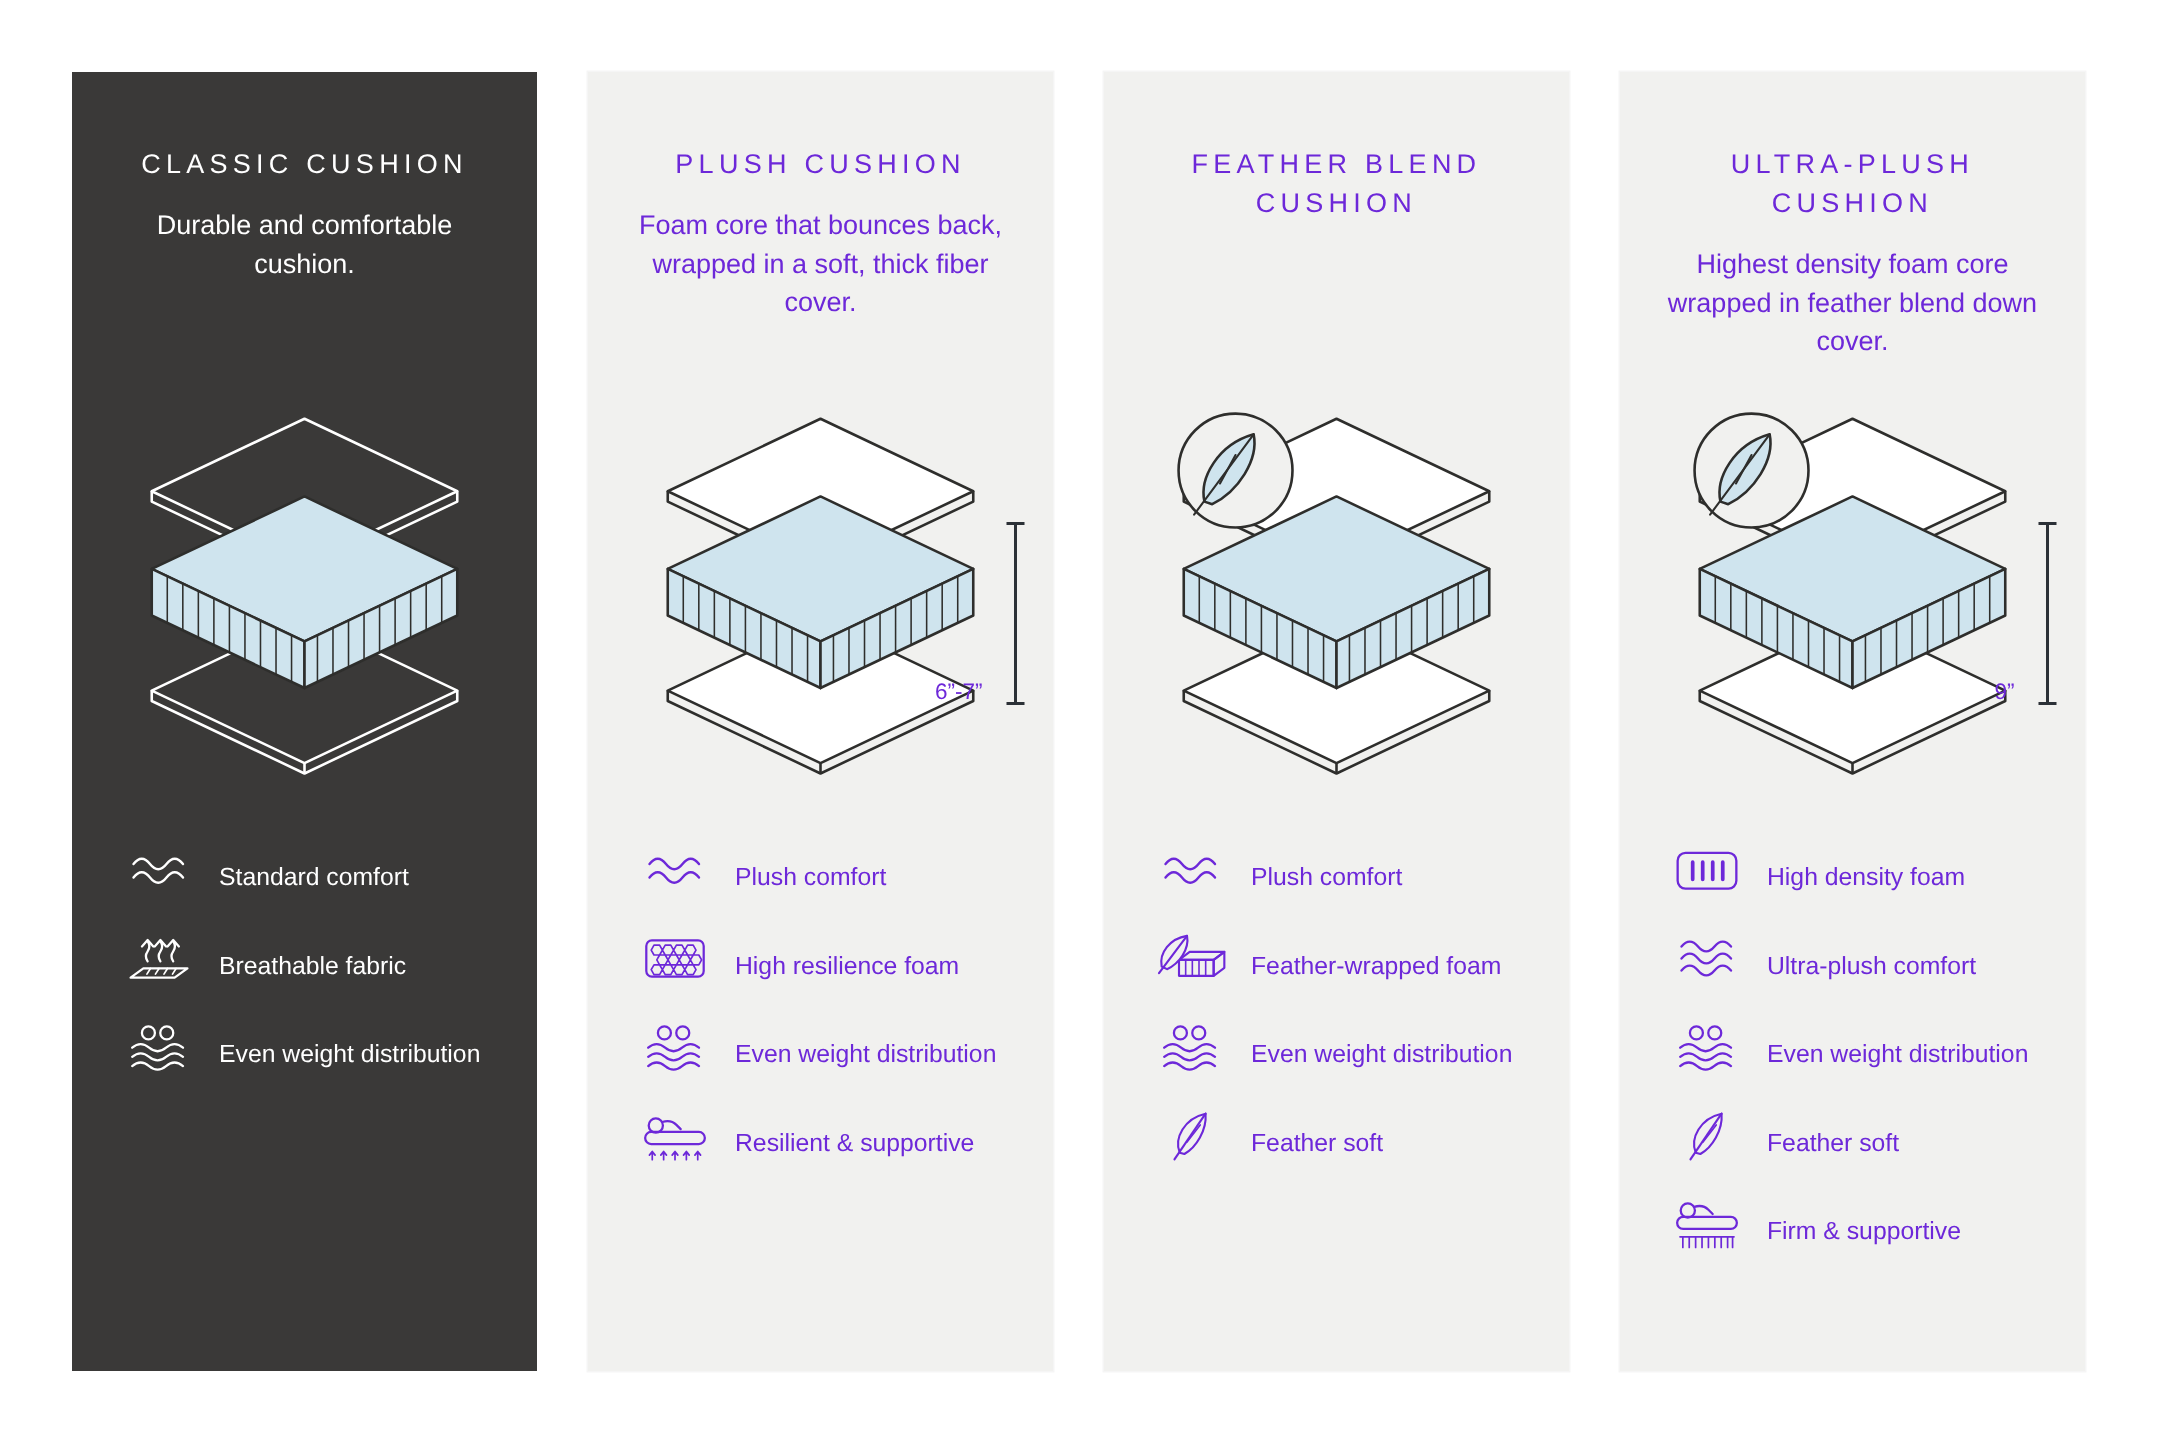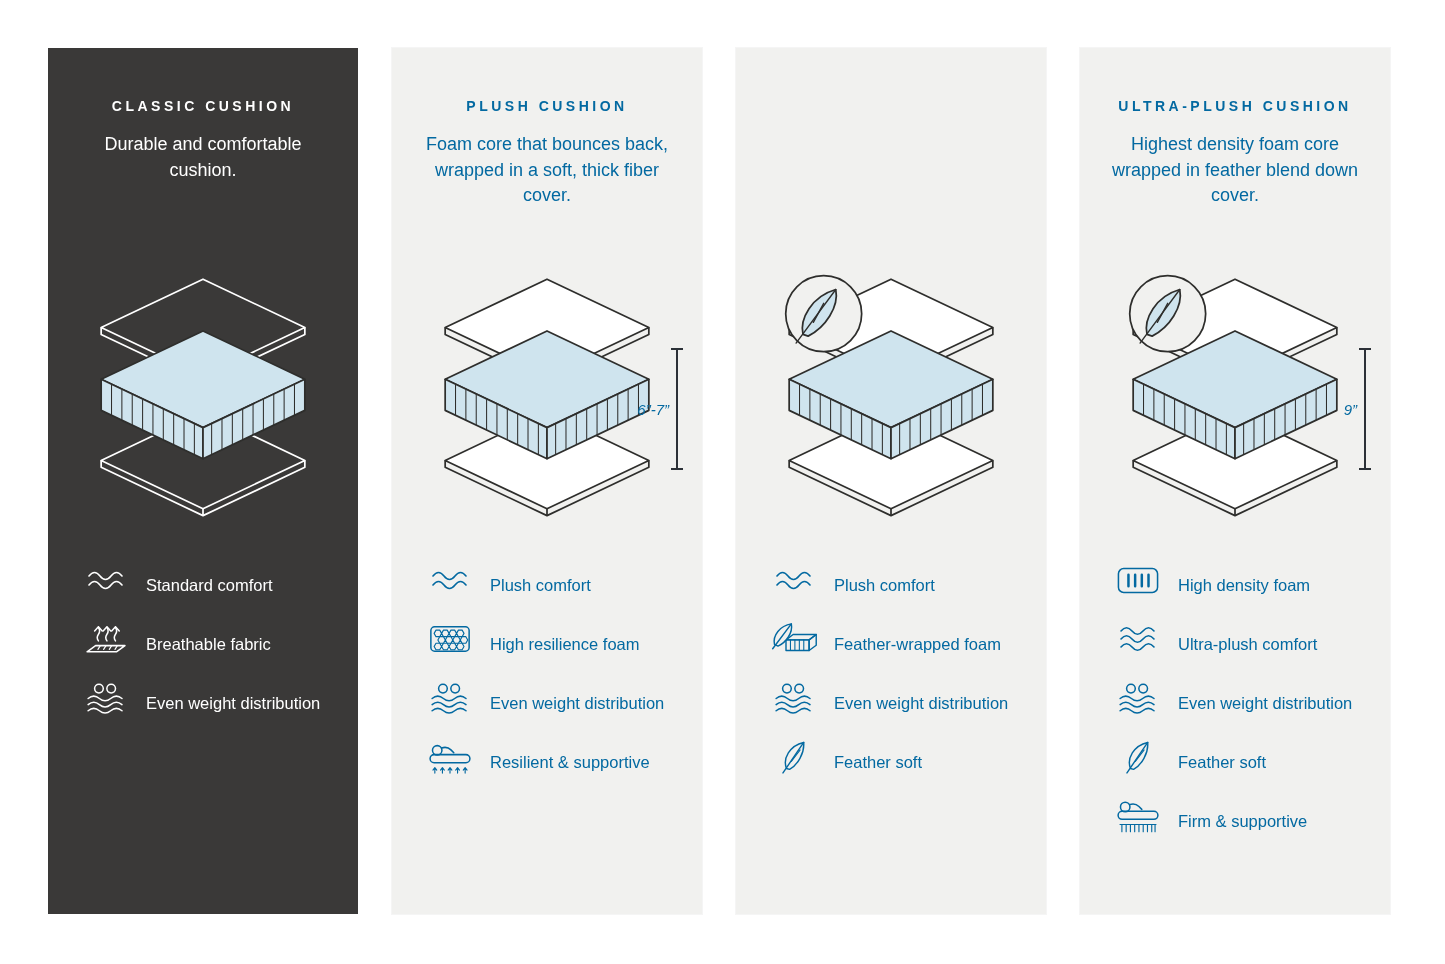--- a/index.html
+++ b/index.html
@@ -8,48 +8,48 @@
     font-family:"Liberation Sans", sans-serif;
     color:#2c3137;
     overflow:hidden;
   }
   .wrap{display:flex;gap:34px;padding:48px 0 0 48px;}
   .panel{
     width:310px;height:866px;box-sizing:border-box;
     background:#f1f1ef;padding:0 26px;position:relative;
     box-shadow:0 0 0 1px rgba(0,0,0,0.04);
     --panelbg:#f1f1ef; --slabfill:#ffffff; --line:#2e2e2c;
-    color:#0369a1;
+    color:#6d28d9;
   }
   .panel.dark{
     background:#3a3938;color:#ffffff;
     --panelbg:#3a3938; --slabfill:#3a3938; --line:#ffffff;
     box-shadow:none;
   }
   .head{padding-top:48px;height:142px;}
   .title{
-    margin:0;text-align:center;font-size:14px;font-weight:700;
+    margin:0;text-align:center;font-size:18px;font-weight:400;
     letter-spacing:3.5px;line-height:1.45;
   }
   .desc{
     margin:16px 0 0 0;text-align:center;font-size:18px;line-height:1.42;
   }
   .illus{
     position:relative;height:298px;display:flex;align-items:flex-end;
     justify-content:center;padding-bottom:10px;box-sizing:border-box;
   }
   .cushion{display:block;}
   .slab path{fill:var(--slabfill);stroke:var(--line);stroke-width:2;stroke-linejoin:round;}
   .slab .nf{fill:none;}
   .foam-face{fill:#cfe4ee;stroke:#2e2e2c;stroke-width:2;stroke-linejoin:round;}
   .hatch{fill:none;stroke:#2e2e2c;stroke-width:1.2;}
   .badge-c{fill:var(--panelbg);stroke:#2e2e2c;stroke-width:2;}
   .badge-feather{fill:#cfe4ee;stroke:#2e2e2c;stroke-width:2;stroke-linejoin:round;}
   .badge-spine{fill:none;stroke:#2e2e2c;stroke-width:1.6;stroke-linecap:round;}
-  .dim{position:absolute;top:110px;right:-2px;display:flex;align-items:center;gap:7px;font-style:italic;}
+  .dim{position:absolute;top:110px;right:-2px;display:flex;align-items:flex-end;gap:21px;}
   .dim-label{font-size:15px;white-space:nowrap;}
   .dim-line{width:2px;height:122px;background:#2c3137;position:relative;}
   .dim-line::before,.dim-line::after{
     content:"";position:absolute;left:-5px;width:12px;height:2px;background:#2c3137;
   }
   .dim-line::before{top:0}
   .dim-line::after{bottom:0}
   .features{list-style:none;margin:22px 0 0 0;padding:0 0 0 6px;}
   .feat{display:flex;align-items:center;margin-bottom:15px;min-height:44px;}
   .feat .ic{flex:0 0 52px;display:flex;justify-content:center;align-items:center;}
@@ -201,20 +201,21 @@
             <path class="thin" d="M8,36 V31 M6,32.8 L8,30.2 L10,32.8 M16,36 V31 M14,32.8 L16,30.2 L18,32.8 M24,36 V31 M22,32.8 L24,30.2 L26,32.8 M32,36 V31 M30,32.8 L32,30.2 L34,32.8 M40,36 V31 M38,32.8 L40,30.2 L42,32.8"></path>
           </svg>
         </span>
         <span class="lbl">Resilient &amp; supportive</span>
       </li>
     </ul>
   </section>
 
   <section class="panel">
     <header class="head">
+      <h2 class="title">FEATHER BLEND CUSHION</h2>
     </header>
     <div class="illus">
       <svg class="cushion" viewBox="0 0 280 292" width="242" height="252">
         <g class="slab">
           <path d="M140,6 L258,62 L140,118 L22,62 Z"></path>
           <path class="nf" d="M22,62 L22,70 L140,126 L258,70 L258,62"></path>
           <path class="nf" d="M140,118 L140,126"></path>
         </g>
         <g class="slab">
           <path d="M140,160 L258,216 L140,272 L22,216 Z"></path>

